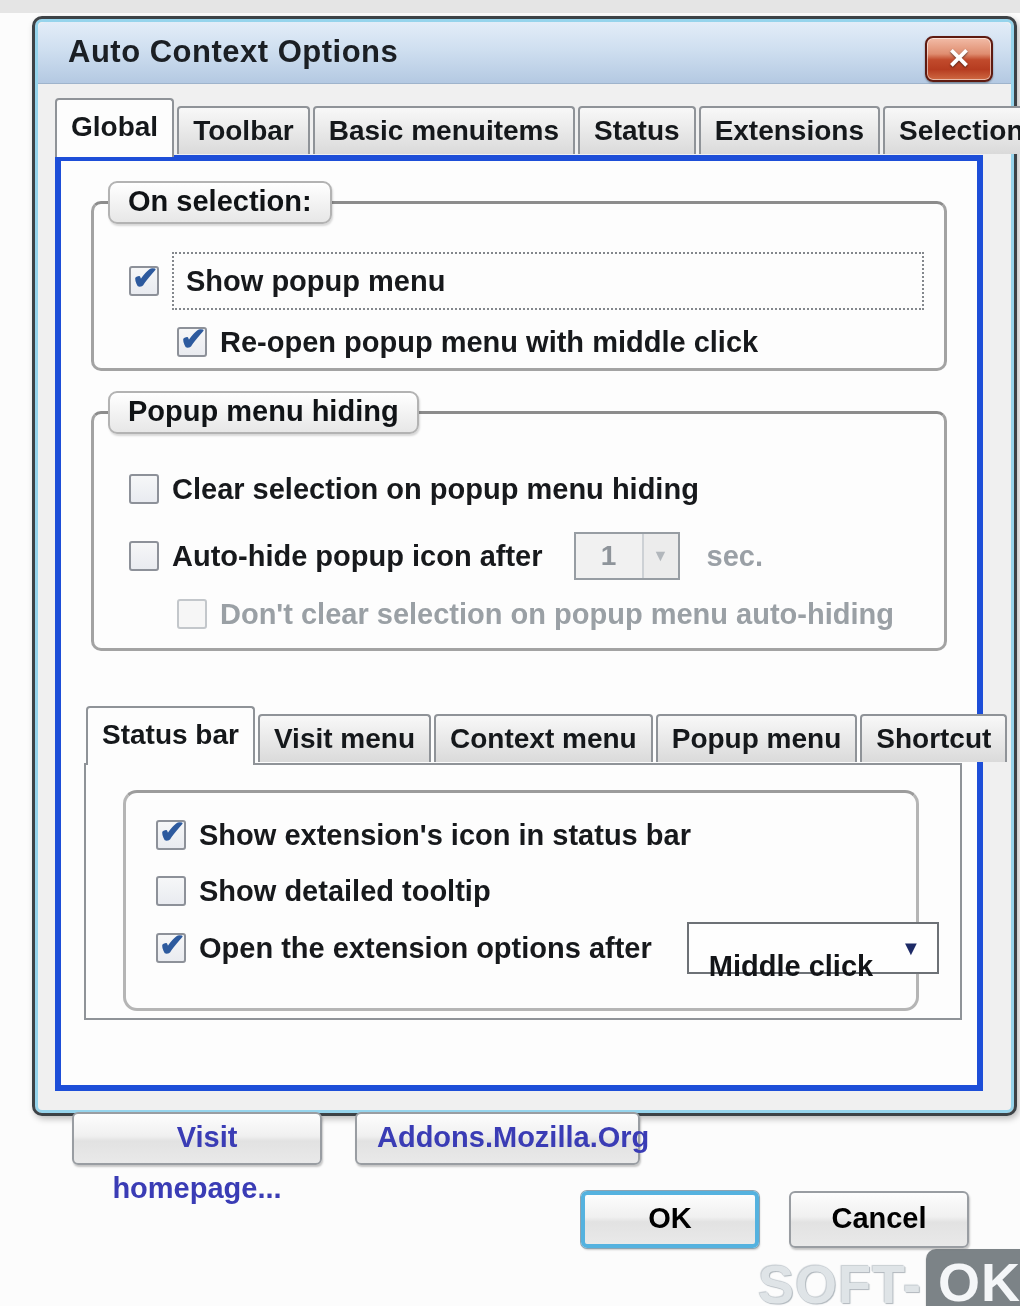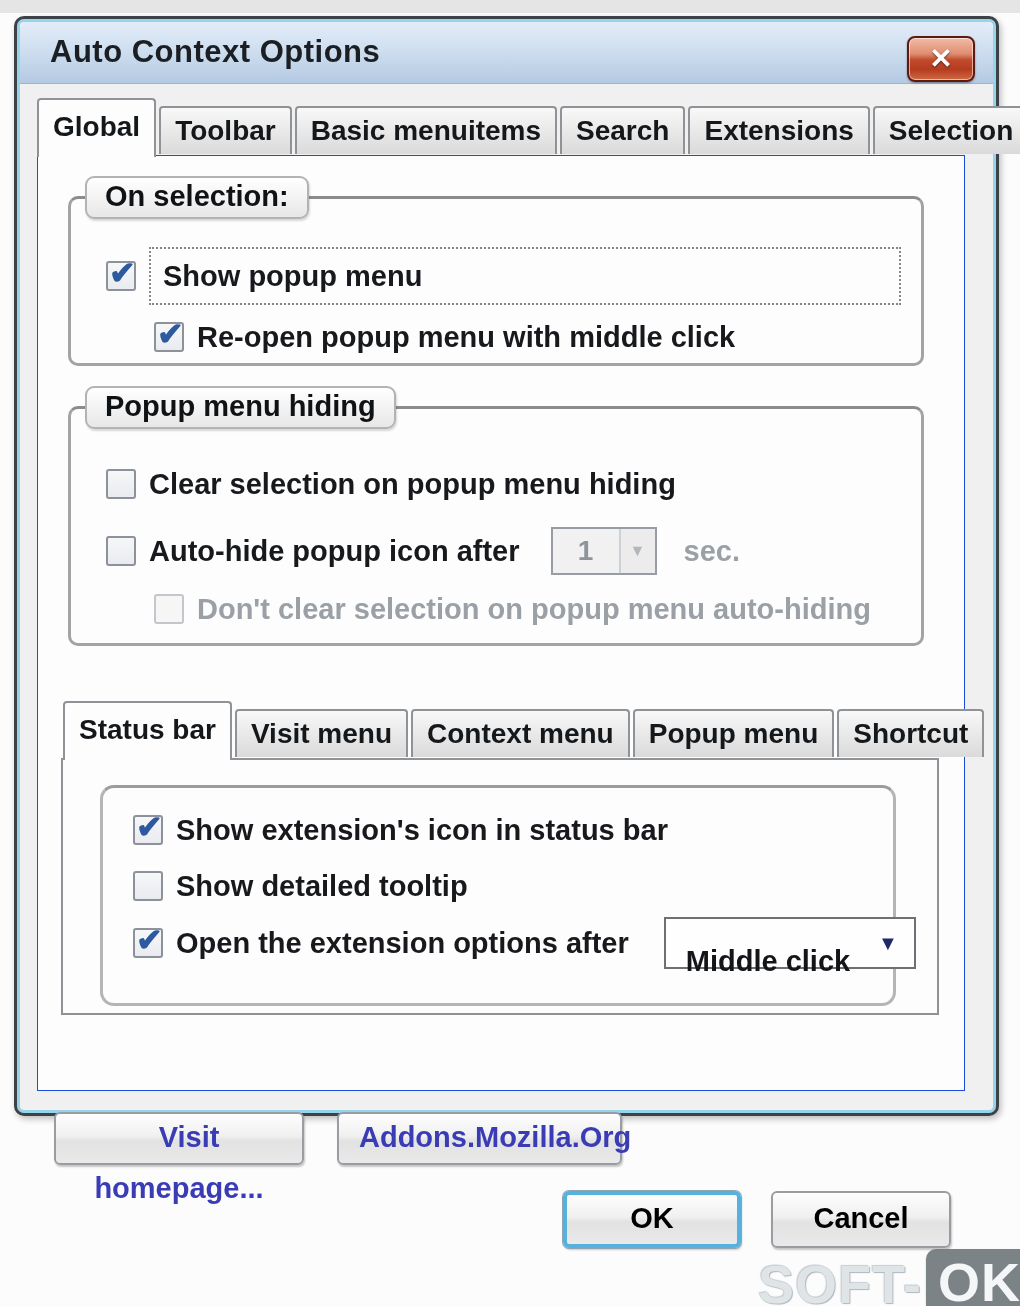--- a/index.html
+++ b/index.html
@@ -2,21 +2,21 @@
 <html><head>
 <meta charset="utf-8">
 <style>
   * { margin:0; padding:0; box-sizing:border-box; }
   html,body { width:1020px; height:1306px; }
   body { font-family:"Liberation Sans", sans-serif; background:#fcfcfc; position:relative; overflow:hidden; }
   .stage { position:absolute; inset:0; width:1020px; height:1306px; }
   .top-strip { position:absolute; left:0; top:0; width:1020px; height:13px; background:#e5e5e5; }
 
   
-  .dialog { position:absolute; left:14px; top:16px; width:985px; height:1100px;
+  .dialog { position:absolute; left:32px; top:16px; width:985px; height:1100px;
     border:3px solid #3d4246; border-radius:10px; background:#f0f0f0;
     box-shadow: inset 0 0 0 3px #96d4ec, 2px 3px 6px rgba(0,0,0,.25); }
   .titlebar { position:absolute; left:3px; top:3px; right:3px; height:62px;
     border-radius:7px 7px 0 0;
     background:linear-gradient(#e3edf8 0%, #cfdff0 45%, #b4c9e2 100%);
     border-bottom:1px solid #9fb4cc; }
   .title-text { position:absolute; left:30px; top:0; line-height:60px; font-size:31px; font-weight:bold; color:#1b1f24; letter-spacing:.5px; }
   .close-btn { position:absolute; top:14px; right:18px; width:68px; height:46px;
     border-radius:8px; border:2px solid #5e1a10;
     background:linear-gradient(#f2bca7 0%, #df8d70 38%, #c14a2c 52%, #b63c20 75%, #cf6a43 100%);
@@ -26,21 +26,21 @@
 
   
   .tabs { position:absolute; display:flex; align-items:flex-end; gap:3px; z-index:6; }
   .tab { height:48px; line-height:46px; padding:0 14px; font-size:28px; font-weight:600; color:#15181b;
     background:linear-gradient(#f8f8f8, #dadada); border:2px solid #8f9398; border-bottom:none;
     border-radius:4px 4px 0 0; white-space:nowrap; cursor:pointer; }
   .tab.active { height:59px; line-height:54px; margin-bottom:-3px; background:#fdfdfd; z-index:7; position:relative; }
 
   .main-tabs { left:20px; top:79px; }
   .tab-page { position:absolute; left:20px; top:136px; width:928px; height:936px;
-    background:#fdfdfd; border:1px solid #1d4ed8; z-index:2; }
+    background:#fdfdfd; border:6px solid #1d4ed8; z-index:2; }
 
   
   .groupbox { position:absolute; border:3px solid #a3a3a3; border-top-color:#8c8c8c; border-radius:10px; background:#fdfdfd; }
   .caption { position:absolute; top:-23px; left:14px; padding:2px 18px 4px 18px; font-size:29px; font-weight:600; color:#101316;
     background:linear-gradient(#ffffff, #e7e7e7); border:2px solid #b3b3b3; border-radius:9px;
     box-shadow:1px 2px 2px rgba(0,0,0,.15); white-space:nowrap; }
 
   .row { position:absolute; display:flex; align-items:center; gap:13px; }
   .cb { width:30px; height:30px; flex:0 0 auto; background:linear-gradient(#f6f7f8, #e9ebf0);
     border:2px solid #8d9199; border-radius:3px; position:relative; cursor:pointer; }
@@ -102,21 +102,21 @@
       <div class="title-text">Auto Context Options</div>
       <div class="close-btn">
         <span>✕</span>
       </div>
     </div>
 
     <div class="tabs main-tabs">
       <div class="tab active"><span>Global</span></div>
       <div class="tab"><span>Toolbar</span></div>
       <div class="tab"><span>Basic menuitems</span></div>
-      <div class="tab"><span>Search</span></div>
+      <div class="tab"><span>Status</span></div>
       <div class="tab"><span>Extensions</span></div>
       <div class="tab"><span>Selection</span></div>
     </div>
 
     <div class="tab-page">
 
       <div class="groupbox" style="left:30px; top:40px; width:856px; height:170px;">
         <div class="caption">On selection:</div>
 
         <div class="row" style="left:35px; right:20px; top:48px; height:58px;">

